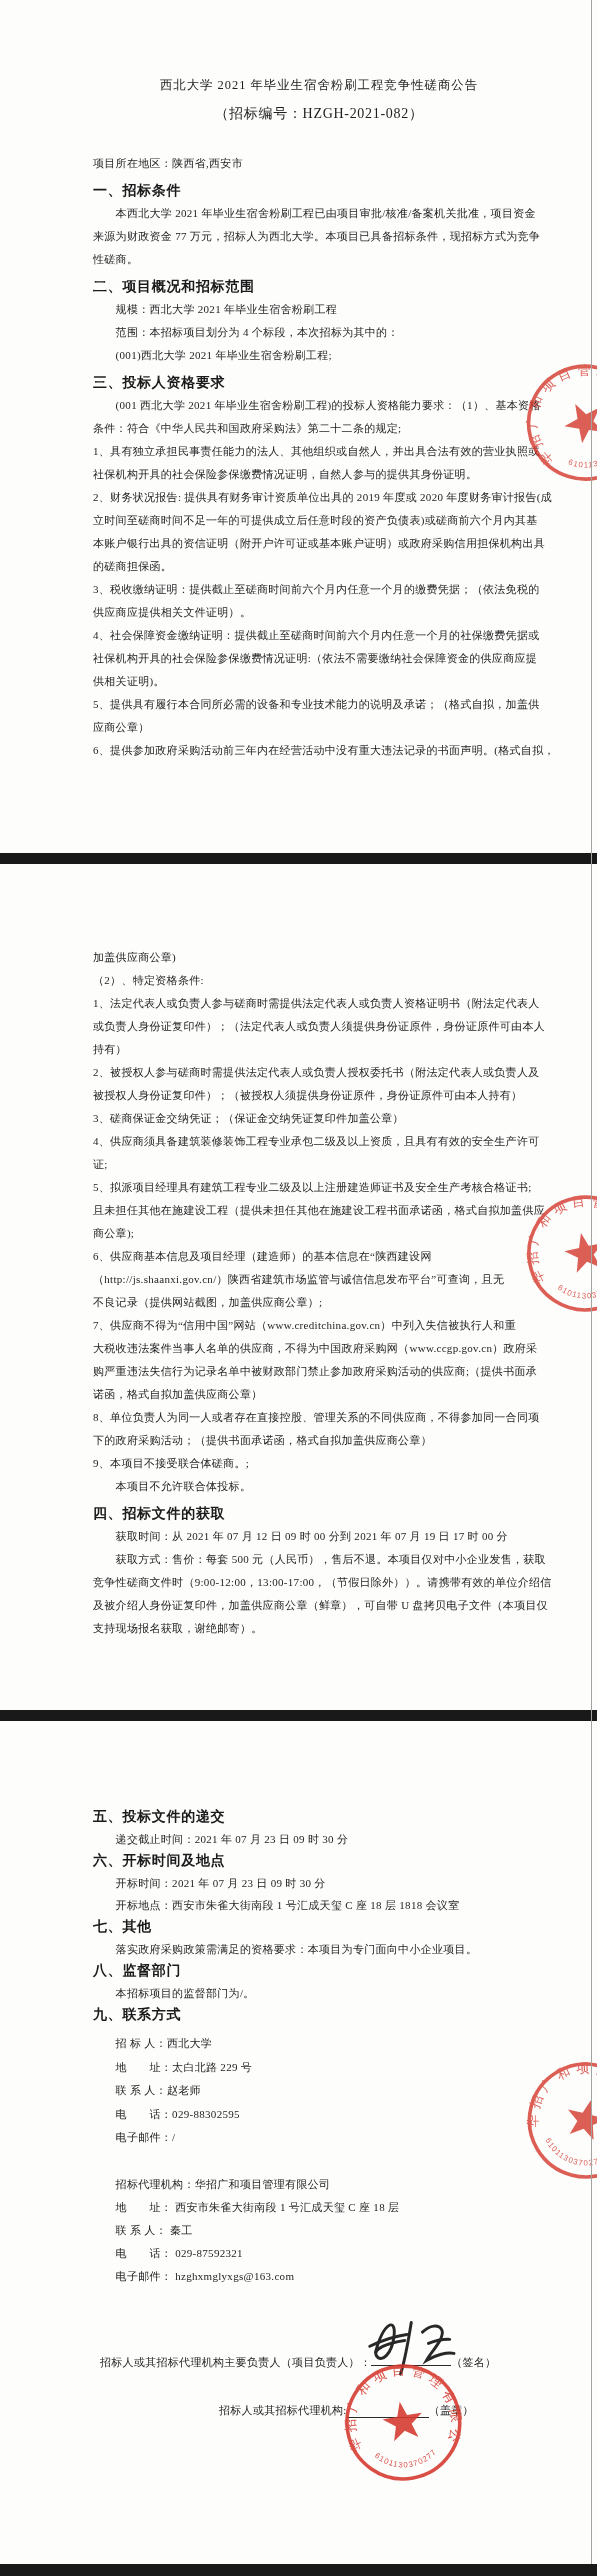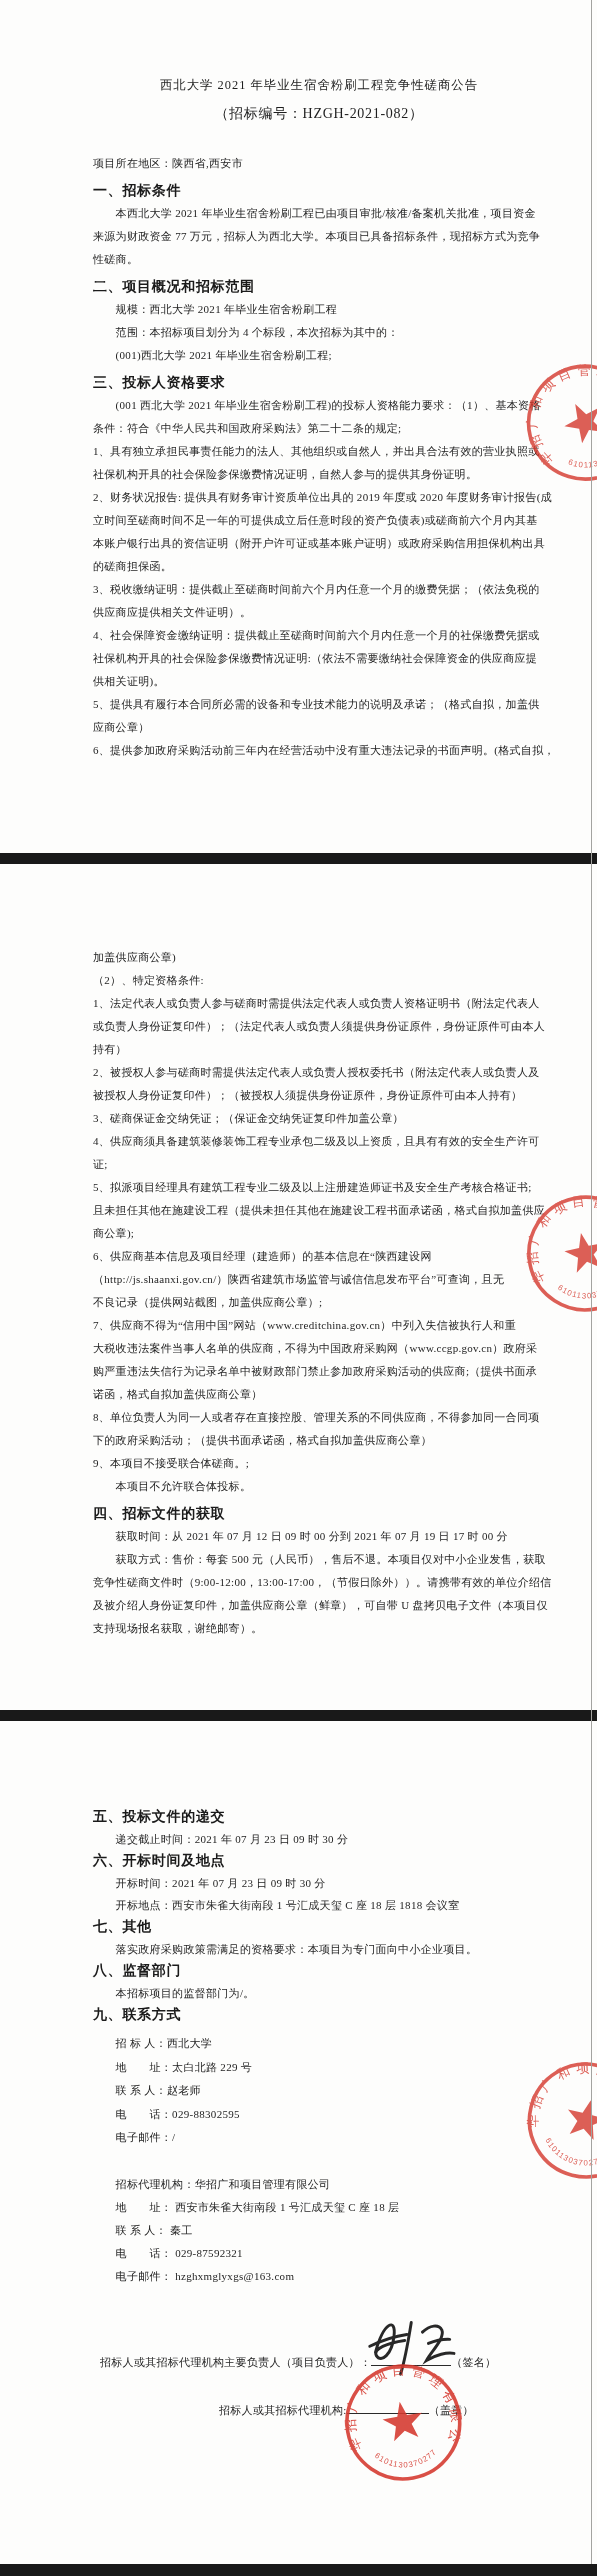--- a/index.html
+++ b/index.html
@@ -144,21 +144,21 @@
       <div class="line">　　联 系 人：  秦工</div>
       <div class="line">　　电　　话：  029-87592321</div>
       <div class="line">　　电子邮件：  hzghxmglyxgs@163.com</div>
     </div>
 
   <div class="sigrow" style="left:100px;top:2355px;">
     <span>招标人或其招标代理机构主要负责人（项目负责人）：</span>
     <span class="sigblank" style="width:80px;"></span>
     <span>（签名）</span>
   </div>
-  <div class="sigrow" style="left:219px;top:2403px;">
+  <div class="sigrow" style="left:219px;top:2403px;align-items:flex-end;">
     <span>招标人或其招标代理机构:</span>
     <span class="sigblank" style="width:82px;"></span>
     <span>（盖章）</span>
   </div>
 
   <svg id="signature-svg" width="111" height="75" viewBox="0 0 170 115" aria-label="秦玲">
     <g fill="none" stroke="#161616" stroke-width="4.5" stroke-linecap="round" opacity="0.92">
       <path d="M22,56 C38,10 58,4 52,34 C47,60 30,74 23,61 C18,50 42,43 68,41"></path>
       <path d="M14,46 C34,38 58,33 72,32"></path>
       <path d="M80,14 C73,44 66,72 58,92"></path>

